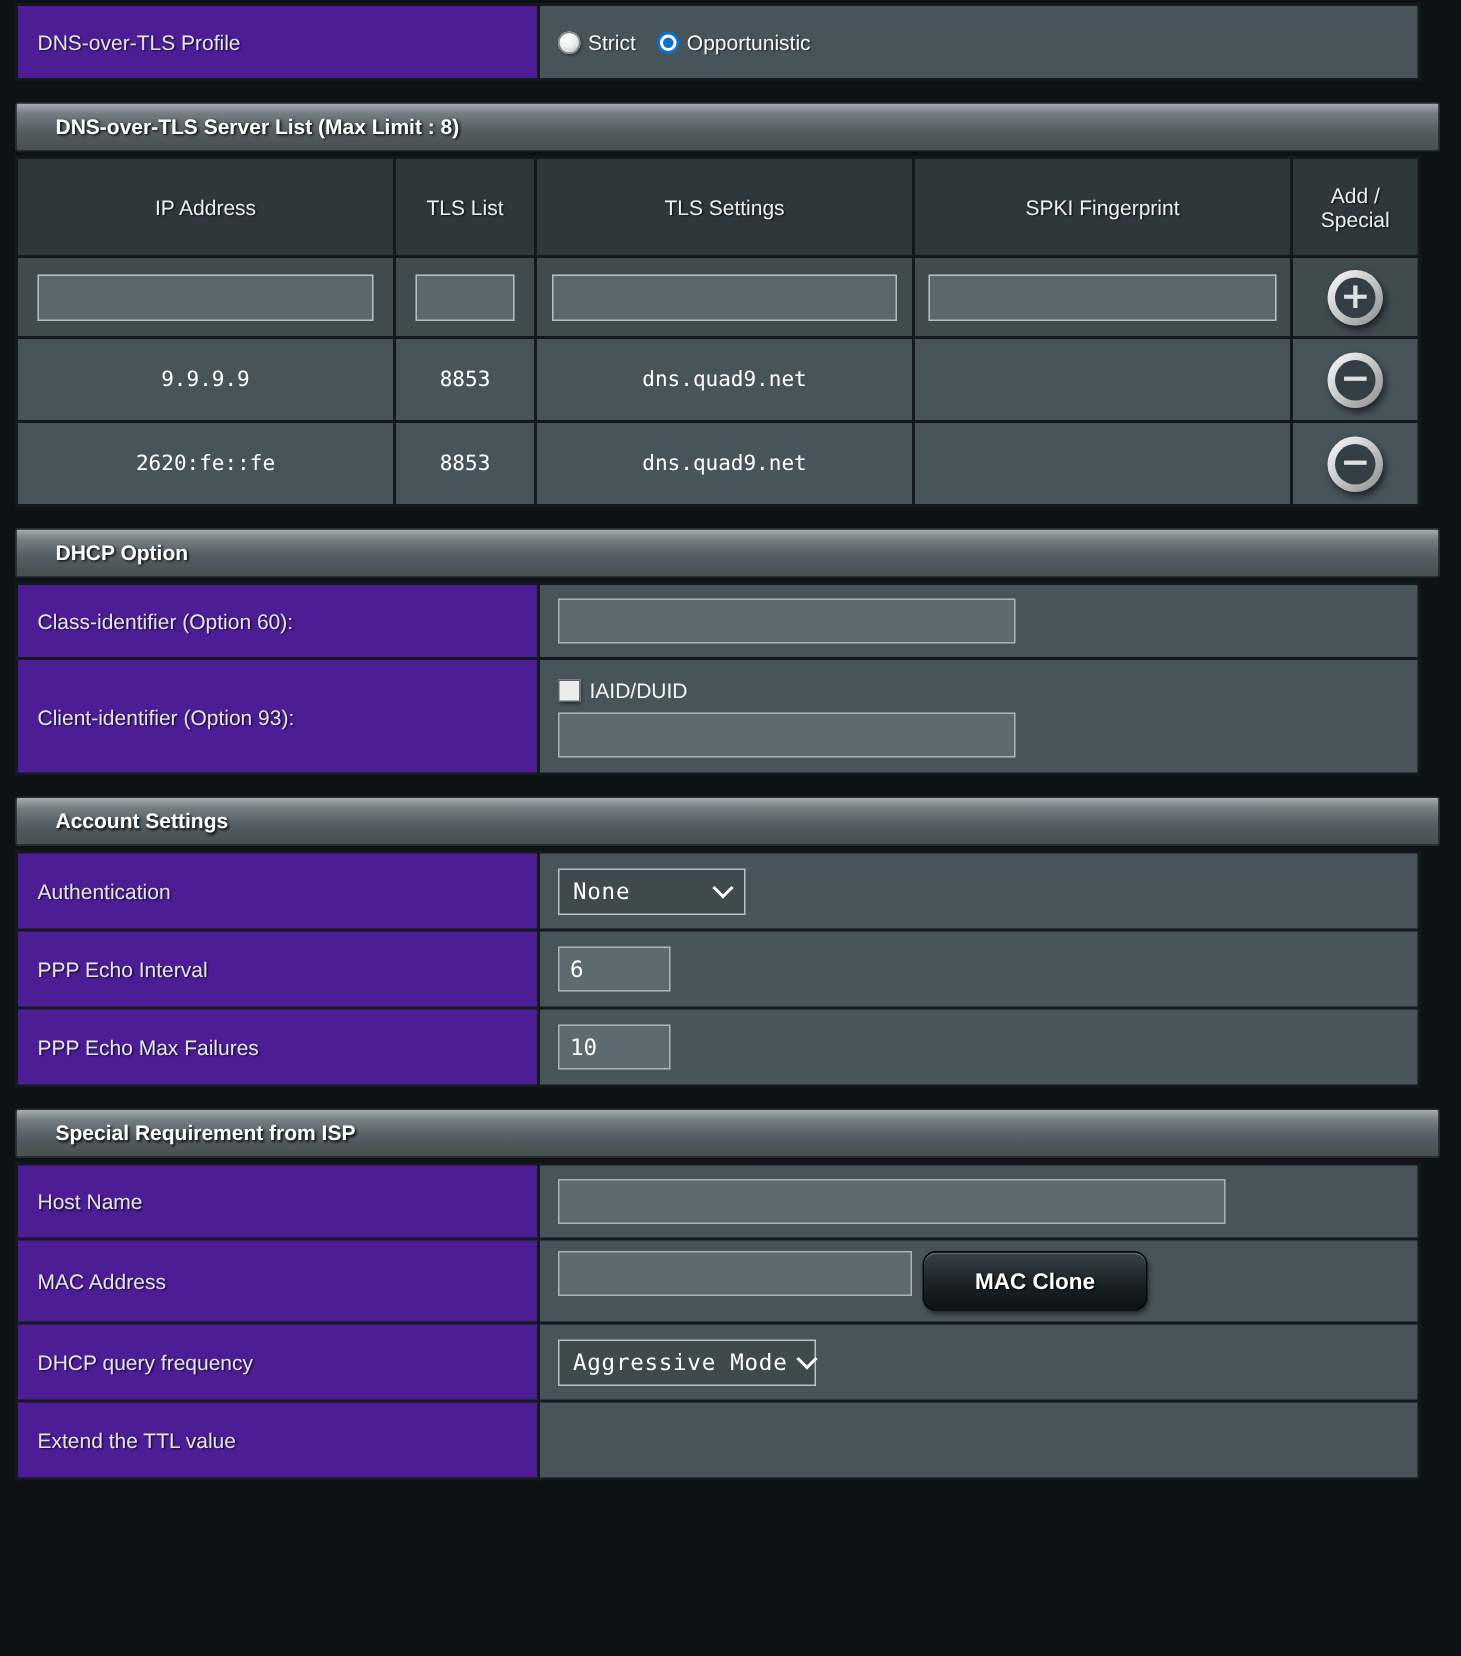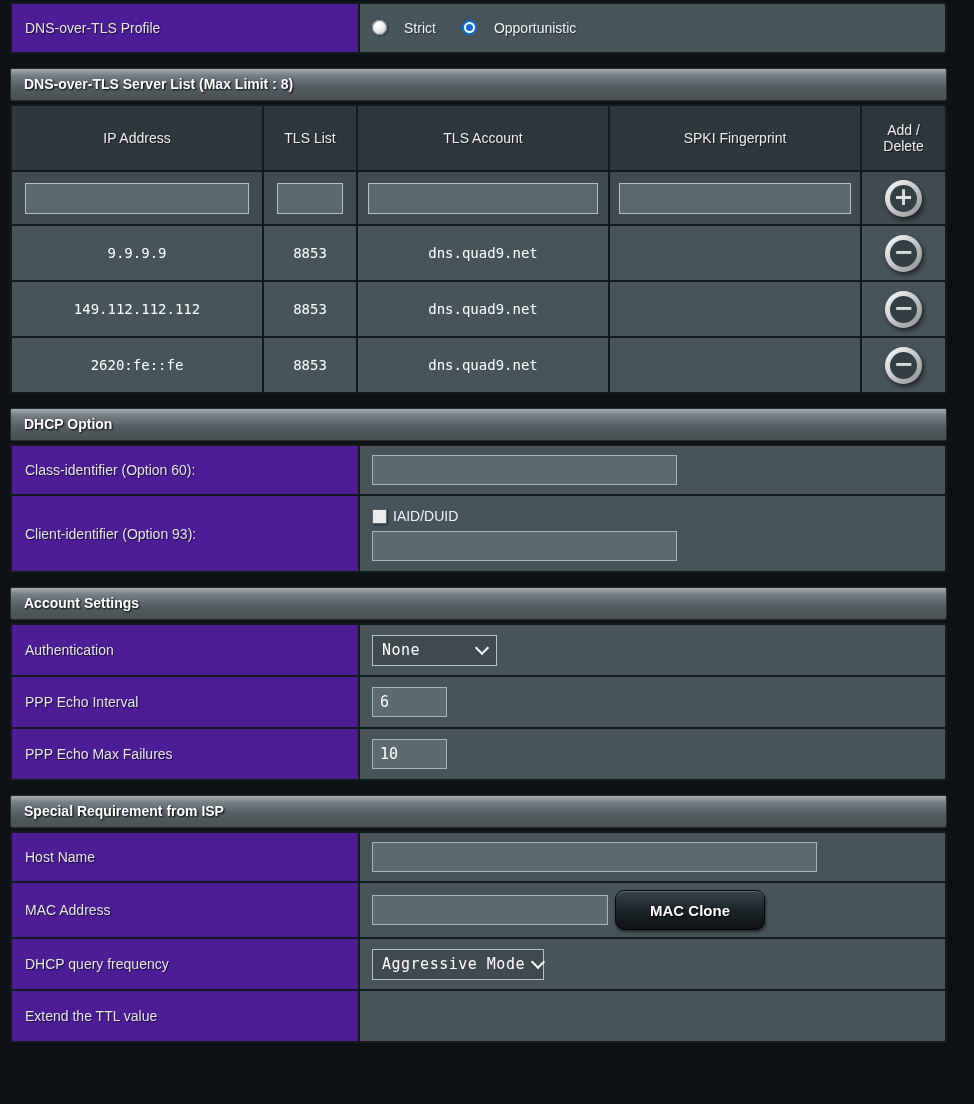--- a/index.html
+++ b/index.html
@@ -19,29 +19,29 @@
     font-size:14px;padding-left:13px;
     text-shadow:1px 1px 1px rgba(0,0,0,.65);
   }
   .content-cell{background:#47545a;padding-left:12px;color:#fff;}
 
   .h46 td{height:46px;} .h48 td{height:48px;} .h52 td{height:52px;} .h73 td{height:73px;}
 
   
   .section-header{
     width:922px;height:31px;line-height:31px;margin-top:14px;margin-bottom:3px;
-    padding-left:13px;
+    padding-left:26px;
     color:#ffffff;font-weight:bold;font-size:14px;
     text-shadow:1px 1px 2px #000;
     background:linear-gradient(180deg,#a3acb0 0%,#737d82 22%,#545e64 58%,#475150 100%);
     border:1px solid #262d31;border-radius:2px;
   }
 
   
-  .radio-group{display:flex;align-items:flex-start;gap:12px;}
+  .radio-group{display:flex;align-items:flex-end;}
   .radio{width:15px;height:15px;border-radius:50%;box-sizing:border-box;flex:0 0 auto;cursor:pointer;}
   .radio.unsel{
     background:radial-gradient(circle at 38% 32%, #ffffff 0%, #eceeee 45%, #9fa6a9 100%);
     box-shadow:inset 0 0 0 1px #7d8488, 1px 1px 2px rgba(0,0,0,.4);
   }
   .radio.sel{background:#fff;border:2px solid #0f6fd0;position:relative;}
   .radio.sel::after{content:'';position:absolute;inset:2px;border-radius:50%;background:#0f6fd0;}
   .radio-label{color:#f2f3f3;font-size:14px;margin:0 14px 0 5px;text-shadow:1px 1px 1px rgba(0,0,0,.5);}
   .checkbox{
     width:13px;height:13px;background:#ececec;border:1px solid #5c6468;
@@ -103,21 +103,21 @@
   .circle-btn .hole{
     width:27px;height:27px;border-radius:50%;background:#343f45;
     display:flex;align-items:center;justify-content:center;
   }
   .circle-btn .glyph{
     color:#dfe1e1;font-size:24px;font-weight:bold;line-height:1;margin-top:-2px;
     font-family:"DejaVu Sans",sans-serif;
   }
 
   
-  .mac-row{display:flex;align-items:center;}
+  .mac-row{display:flex;}
   .mac-clone{
     width:150px;height:40px;margin-left:7px;border-radius:9px;box-sizing:border-box;
     background:linear-gradient(180deg,#38434a 0%,#1a2226 55%,#0c1215 100%);
     border:1px solid #04080a;
     box-shadow:inset 0 1px 0 rgba(255,255,255,.22), 1px 2px 3px rgba(0,0,0,.5);
     color:#fff;font-weight:bold;font-size:15px;text-shadow:1px 1px 1px #000;
     display:flex;align-items:center;justify-content:center;cursor:pointer;
   }
 </style>
 </head>
@@ -148,25 +148,25 @@
         <col style="width:252px">
         <col style="width:94px">
         <col style="width:252px">
         <col style="width:252px">
         <col style="width:85px">
       </colgroup>
     <tbody>
         <tr class="thead">
       <td>IP Address</td>
       <td>TLS List</td>
-      <td>TLS Account</td>
+      <td>TLS Settings</td>
       <td>SPKI Fingerprint</td>
       <td>
         <div>Add /</div>
-        <div>Delete</div>
+        <div>Special</div>
       </td>
     </tr>
     <tr class="input-row">
       <td><input class="tbl-input ti222" value="" style=""></td>
       <td><input class="tbl-input ti66" value="" style=""></td>
       <td><input class="tbl-input ti230" value="" style=""></td>
       <td><input class="tbl-input ti232" value="" style=""></td>
       <td>
         <div class="circle-btn">
               <div class="hole">
@@ -183,45 +183,32 @@
       <td></td>
       <td>
             <div class="circle-btn">
               <div class="hole">
                 <span class="glyph">−</span>
               </div>
             </div>
           </td>
     </tr>
     <tr class="data-row">
-      <td>149.112.112.112</td>
+      <td>2620:fe::fe</td>
       <td>8853</td>
       <td>dns.quad9.net</td>
       <td></td>
       <td>
             <div class="circle-btn">
               <div class="hole">
                 <span class="glyph">−</span>
               </div>
             </div>
           </td>
     </tr>
-    <tr class="data-row">
-      <td>2620:fe::fe</td>
-      <td>8853</td>
-      <td>dns.quad9.net</td>
-      <td></td>
-      <td>
-            <div class="circle-btn">
-              <div class="hole">
-                <span class="glyph">−</span>
-              </div>
-            </div>
-          </td>
-    </tr>
   </tbody>
     </table>
 
   <div class="section-header">DHCP Option</div>
   <table>
     <tbody>
         <tr class="h46">
       <td class="label-cell">Class-identifier (Option 60):</td>
       <td class="content-cell">
         <input class="form-input wi305" value="" style="">

